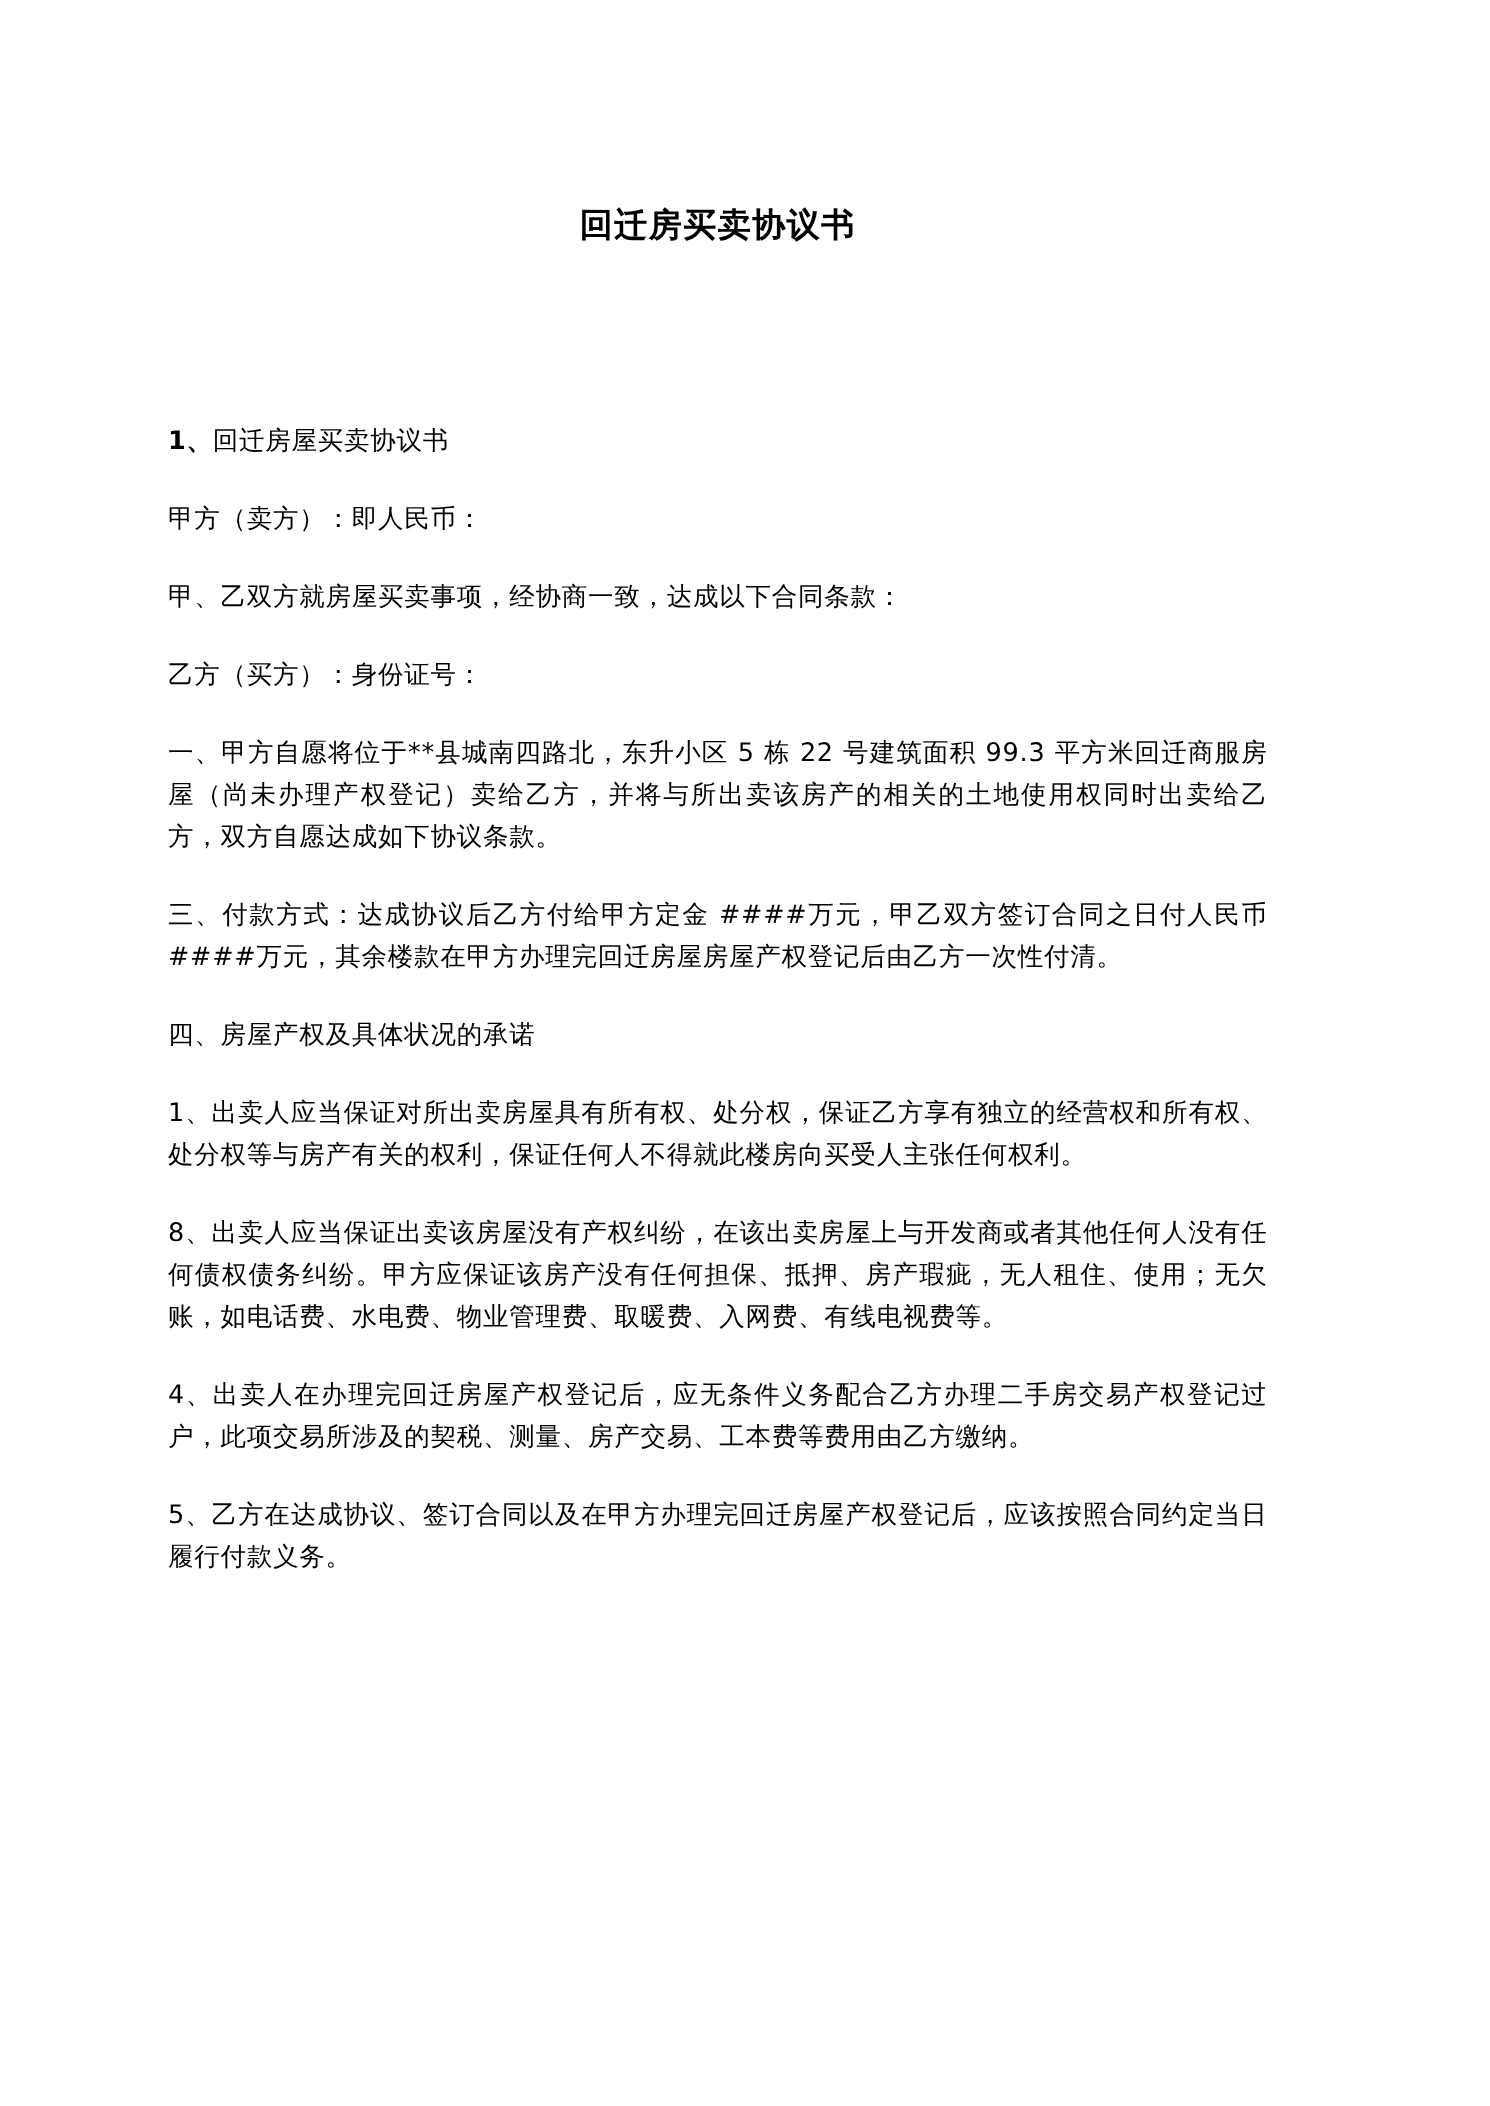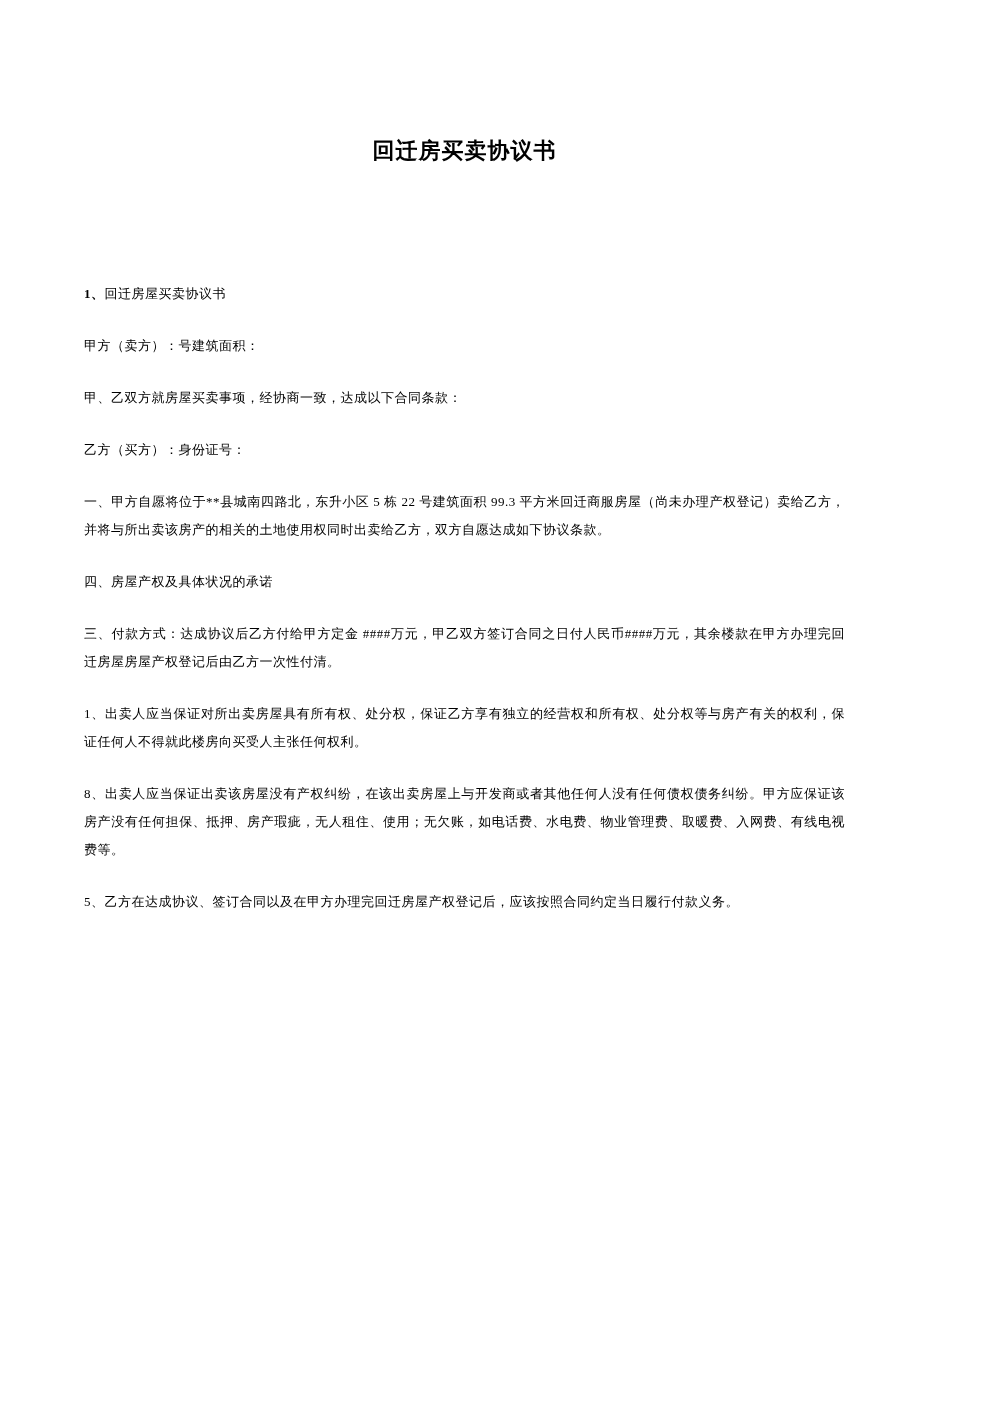--- a/index.html
+++ b/index.html
@@ -10,69 +10,69 @@
   .page {
     position: relative;
     width: 993px;
     height: 1404px;
     background: #ffffff;
     overflow: hidden;
     font-family: "DejaVu Sans", "Liberation Sans", sans-serif;
     color: #000000;
   }
   .content {
-    padding: 136px 148px 0 84px;
-    font-family: Liberation Serif, serif;
+    padding: 136px 148px 0 112px;
   }
   .doc-title {
     margin: 0 0 114px 0;
     font-size: 22px;
     line-height: 30px;
     font-weight: bold;
     text-align: center;
     letter-spacing: 1px;
   }
   .para {
     margin: 0 0 24px 0;
-    font-size: 13px;
+    font-size: 17px;
     line-height: 28px;
     text-align: justify;
     text-justify: inter-ideograph;
     letter-spacing: 0.5px;
   }
   .num-bold {
     font-weight: bold;
   }
 </style>
 </head>
 <body>
 
 <div class="page">
   <div class="content">
 
     <h1 class="doc-title">回迁房买卖协议书</h1>
 
     <p class="para"><span class="num-bold">1、</span><span>回迁房屋买卖协议书</span></p>
 
-    <p class="para">甲方（卖方）：号建筑面积：</p>
+    <p class="para">甲方（卖方）：即人民币：</p>
 
     <p class="para">甲、乙双方就房屋买卖事项，经协商一致，达成以下合同条款：</p>
 
     <p class="para">乙方（买方）：身份证号：</p>
 
     <p class="para">一、甲方自愿将位于**县城南四路北，东升小区 5 栋 22 号建筑面积 99.3 平方米回迁商服房屋（尚未办理产权登记）卖给乙方，并将与所出卖该房产的相关的土地使用权同时出卖给乙方，双方自愿达成如下协议条款。</p>
 
 
+    <p class="para">三、付款方式：达成协议后乙方付给甲方定金 ####万元，甲乙双方签订合同之日付人民币####万元，其余楼款在甲方办理完回迁房屋房屋产权登记后由乙方一次性付清。</p>
+
     <p class="para">四、房屋产权及具体状况的承诺</p>
-
-    <p class="para">三、付款方式：达成协议后乙方付给甲方定金 ####万元，甲乙双方签订合同之日付人民币####万元，其余楼款在甲方办理完回迁房屋房屋产权登记后由乙方一次性付清。</p>
 
     <p class="para">1、出卖人应当保证对所出卖房屋具有所有权、处分权，保证乙方享有独立的经营权和所有权、处分权等与房产有关的权利，保证任何人不得就此楼房向买受人主张任何权利。</p>
 
     <p class="para">8、出卖人应当保证出卖该房屋没有产权纠纷，在该出卖房屋上与开发商或者其他任何人没有任何债权债务纠纷。甲方应保证该房产没有任何担保、抵押、房产瑕疵，无人租住、使用；无欠账，如电话费、水电费、物业管理费、取暖费、入网费、有线电视费等。</p>
 
 
+    <p class="para">4、出卖人在办理完回迁房屋产权登记后，应无条件义务配合乙方办理二手房交易产权登记过户，此项交易所涉及的契税、测量、房产交易、工本费等费用由乙方缴纳。</p>
 
     <p class="para">5、乙方在达成协议、签订合同以及在甲方办理完回迁房屋产权登记后，应该按照合同约定当日履行付款义务。</p>
 
 
   </div>
 </div>
 
 </body></html>

